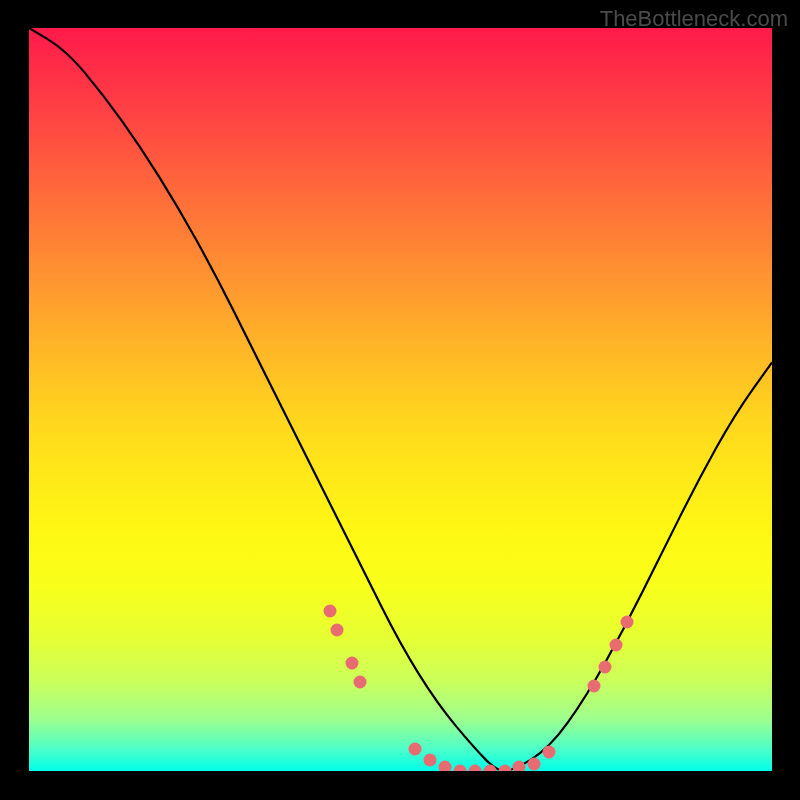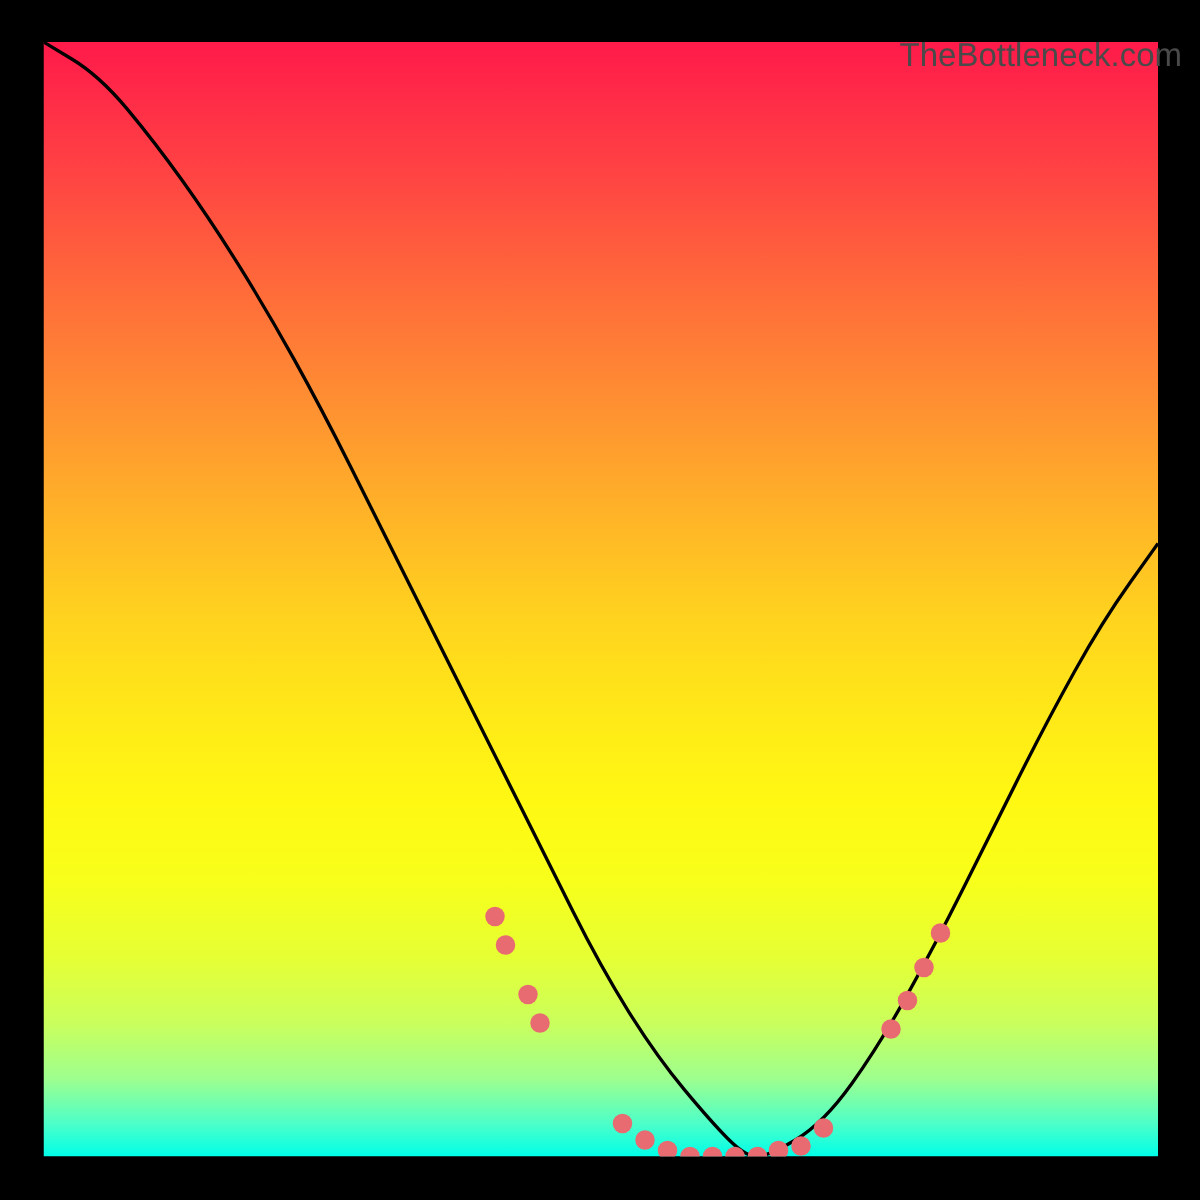--- a/index.html
+++ b/index.html
@@ -15,21 +15,20 @@
       font-family: Arial, sans-serif;
     }
     .watermark {
       position: absolute;
       top: 6px;
       right: 12px;
       color: #4a4a4a;
       font-size: 22px;
       font-weight: normal;
       z-index: 10;
-      margin-top: 18px;
     }
     .chart-container {
       position: absolute;
       top: 28px;
       left: 29px;
       width: 743px;
       height: 743px;
       overflow: hidden;
     }
     .gradient-bg {

